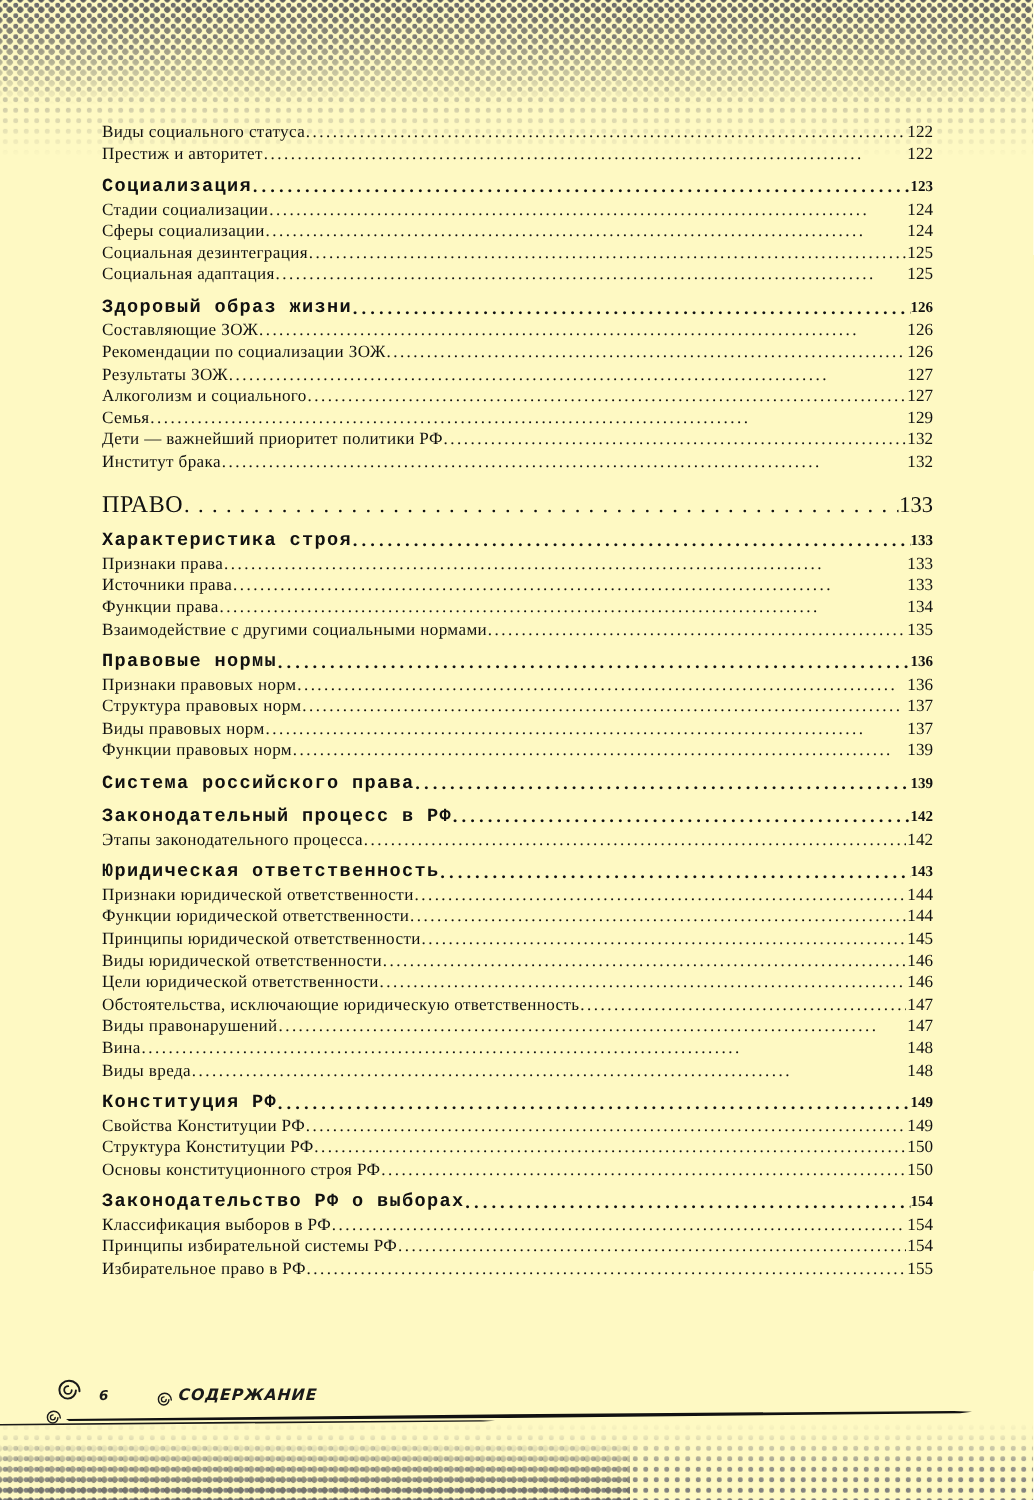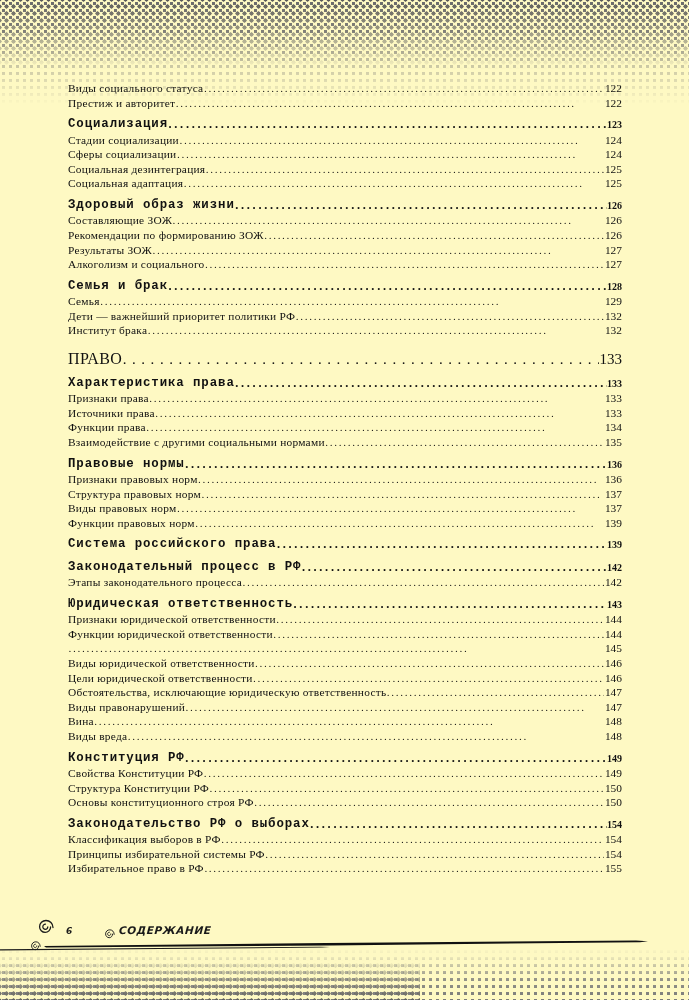--- a/index.html
+++ b/index.html
@@ -248,38 +248,33 @@
         <span class="toc-title">Здоровый образ жизни</span>
         <span class="toc-leader"></span>
         <span class="toc-page">126</span>
       </div>
       <div class="toc-row lvl-entry">
         <span class="toc-title">Составляющие ЗОЖ</span>
         <span class="toc-leader"></span>
         <span class="toc-page">126</span>
       </div>
       <div class="toc-row lvl-entry">
-        <span class="toc-title">Рекомендации по формированию ЗОЖ</span>
+        <span class="toc-title">Рекомендации по социализации ЗОЖ</span>
         <span class="toc-leader"></span>
         <span class="toc-page">126</span>
       </div>
       <div class="toc-row lvl-entry">
         <span class="toc-title">Результаты ЗОЖ</span>
         <span class="toc-leader"></span>
         <span class="toc-page">127</span>
       </div>
       <div class="toc-row lvl-entry">
         <span class="toc-title">Алкоголизм и социального</span>
         <span class="toc-leader"></span>
         <span class="toc-page">127</span>
-      </div>
-      <div class="toc-row lvl-section gap-before">
-        <span class="toc-title">Семья и брак</span>
-        <span class="toc-leader"></span>
-        <span class="toc-page">128</span>
       </div>
       <div class="toc-row lvl-entry">
         <span class="toc-title">Семья</span>
         <span class="toc-leader"></span>
         <span class="toc-page">129</span>
       </div>
       <div class="toc-row lvl-entry">
         <span class="toc-title">Дети — важнейший приоритет политики РФ</span>
         <span class="toc-leader"></span>
         <span class="toc-page">132</span>
@@ -288,21 +283,21 @@
         <span class="toc-title">Институт брака</span>
         <span class="toc-leader"></span>
         <span class="toc-page">132</span>
       </div>
       <div class="toc-row lvl-part gap-before-lg gap-after">
         <span class="toc-title">ПРАВО</span>
         <span class="toc-leader"></span>
         <span class="toc-page">133</span>
       </div>
       <div class="toc-row lvl-section gap-before">
-        <span class="toc-title">Характеристика права</span>
+        <span class="toc-title">Характеристика строя</span>
         <span class="toc-leader"></span>
         <span class="toc-page">133</span>
       </div>
       <div class="toc-row lvl-entry">
         <span class="toc-title">Признаки права</span>
         <span class="toc-leader"></span>
         <span class="toc-page">133</span>
       </div>
       <div class="toc-row lvl-entry">
         <span class="toc-title">Источники права</span>
@@ -368,20 +363,21 @@
         <span class="toc-title">Признаки юридической ответственности</span>
         <span class="toc-leader"></span>
         <span class="toc-page">144</span>
       </div>
       <div class="toc-row lvl-entry">
         <span class="toc-title">Функции юридической ответственности</span>
         <span class="toc-leader"></span>
         <span class="toc-page">144</span>
       </div>
       <div class="toc-row lvl-entry">
+        <span class="toc-title">Принципы юридической ответственности</span>
         <span class="toc-leader"></span>
         <span class="toc-page">145</span>
       </div>
       <div class="toc-row lvl-entry">
         <span class="toc-title">Виды юридической ответственности</span>
         <span class="toc-leader"></span>
         <span class="toc-page">146</span>
       </div>
       <div class="toc-row lvl-entry">
         <span class="toc-title">Цели юридической ответственности</span>

